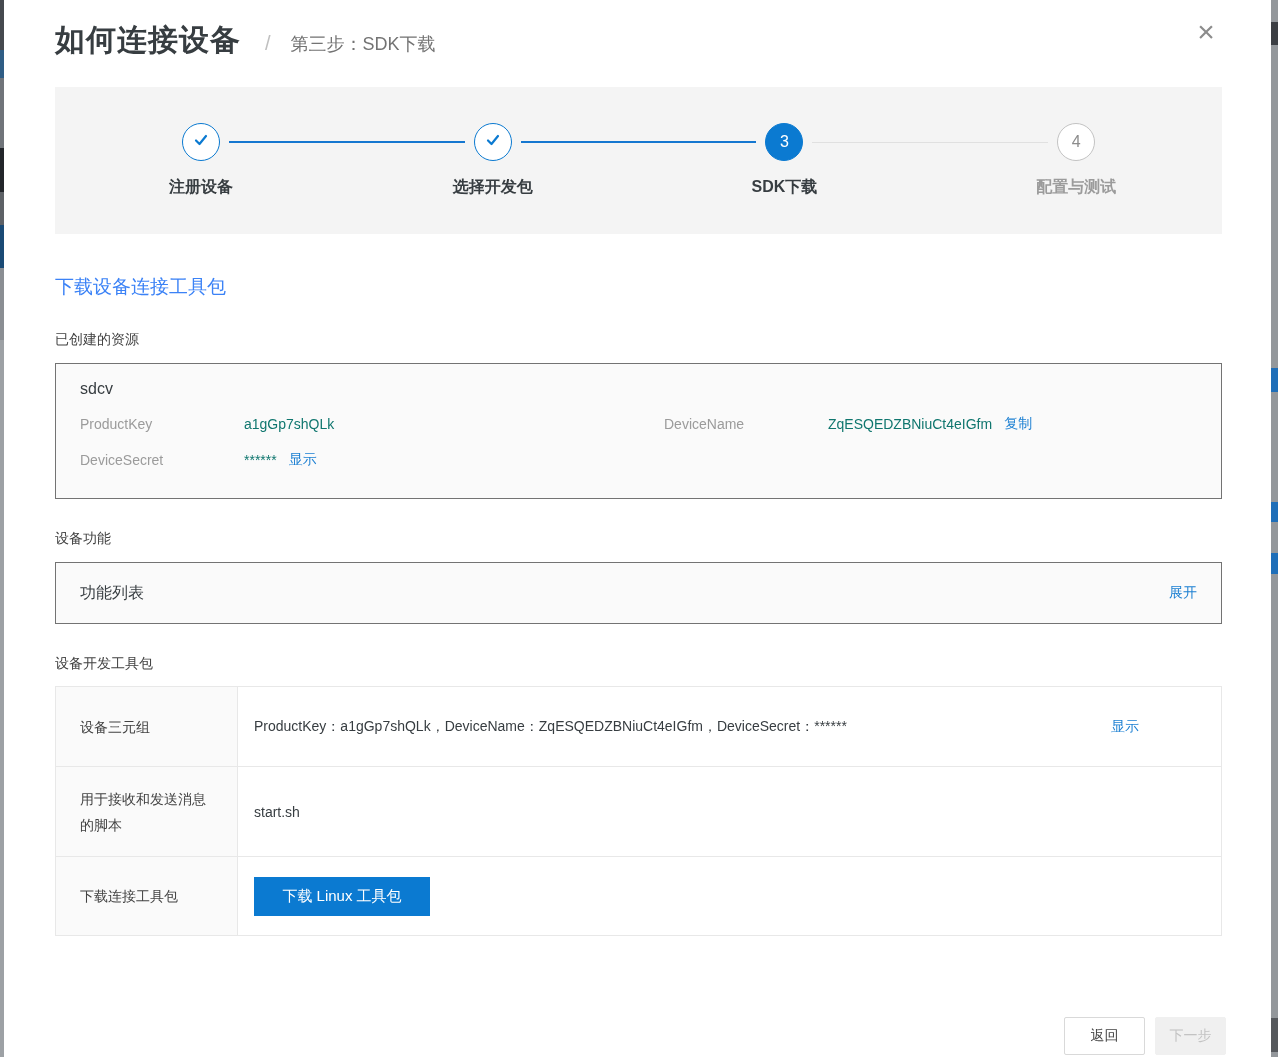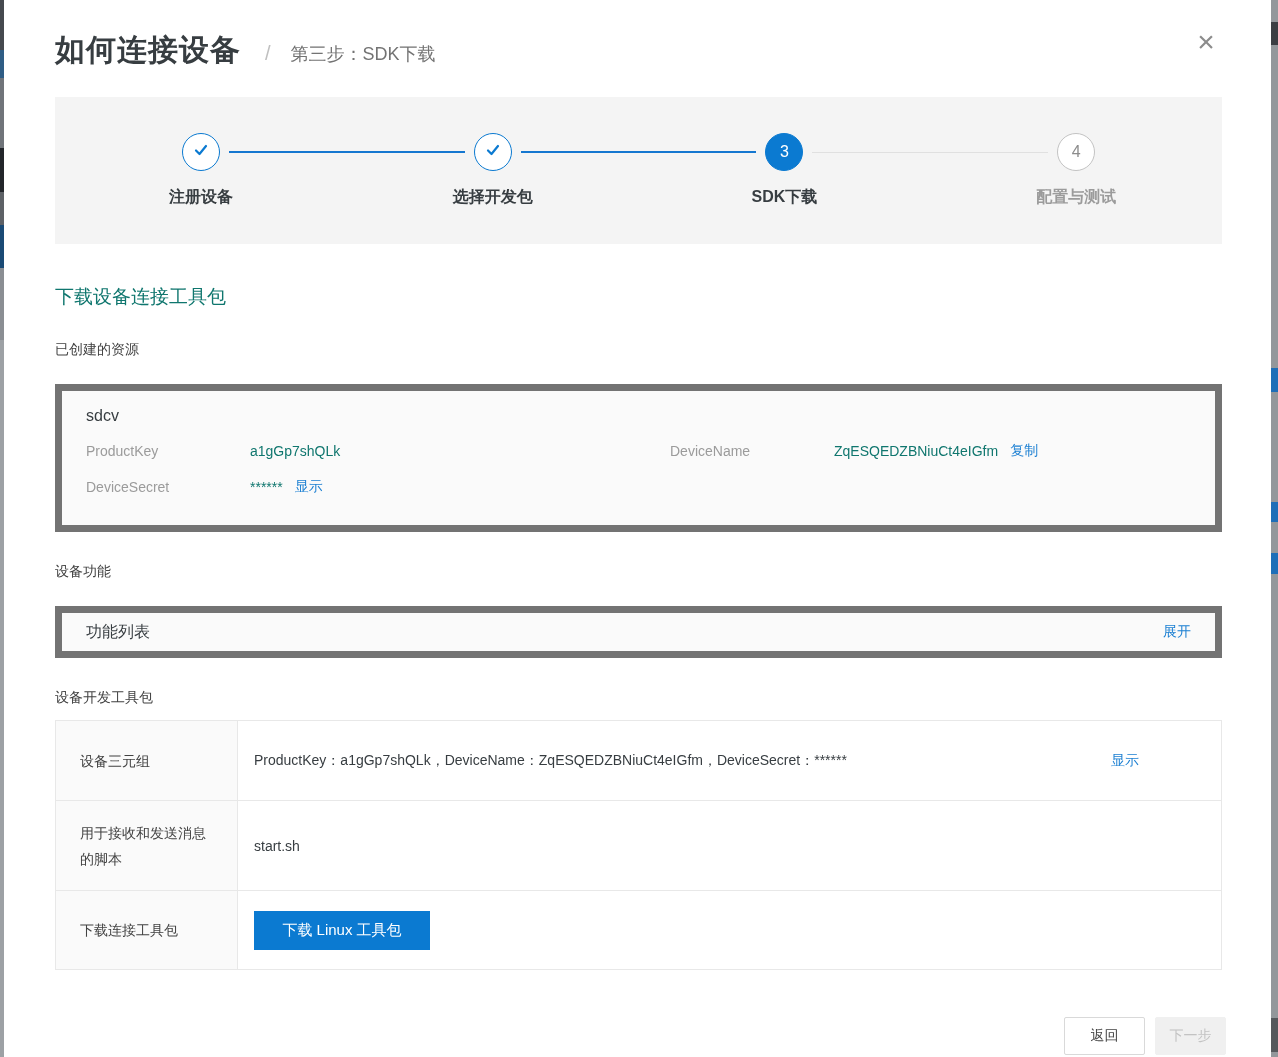--- a/index.html
+++ b/index.html
@@ -19,21 +19,21 @@
   .edge-right {
     position:absolute; right:0; top:0; width:7px; height:100%;
     background:linear-gradient(to bottom,
       #93979b 0 22px, #3b3e43 22px 45px, #93979b 45px 368px,
       #1e6eb8 368px 392px, #93979b 392px 502px, #1e6eb8 502px 522px,
       #93979b 522px 553px, #1e6eb8 553px 574px, #93979b 574px 1018px,
       #55585c 1018px 1052px, #93979b 1052px 100%);
   }
   .modal {
     position:absolute; left:4px; right:7px; top:0; bottom:0;
-    background:#fff; padding:12px 49px 0 51px;
+    background:#fff; padding:2px 49px 0 51px;
   }
   
   .header { position:relative; height:85px; padding-top:18px; }
   .title-row { display:flex; align-items:baseline; }
   .page-title { font-size:30px; font-weight:600; color:#373d41; letter-spacing:1px; }
   .crumb-sep { font-size:20px; color:#c0c0c0; margin:0 20px 0 24px; font-weight:400; }
   .subtitle { font-size:18px; color:#737373; font-weight:400; }
   .close-btn {
     position:absolute; top:14px; right:0; width:32px; height:32px;
     font-size:30px; line-height:30px; color:#8c8c8c; text-align:center;
@@ -52,34 +52,34 @@
   .step.todo .circle { border-color:#c3c3c3; color:#8c8c8c; }
   .step-label { margin-top:16px; font-size:16px; font-weight:bold; color:#373d41; }
   .step.todo .step-label { color:#9b9b9b; }
   .connector { position:absolute; top:54px; height:2px; z-index:1; }
   .connector.blue { background:#1577d0; }
   .connector.gray { background:#e0e0e0; height:1px; top:55px; }
   .c1 { left:calc(12.5% + 28px); width:calc(25% - 56px); }
   .c2 { left:calc(37.5% + 28px); width:calc(25% - 56px); }
   .c3 { left:calc(62.5% + 28px); width:calc(25% - 56px); }
   
-  .section-title { margin-top:40px; font-size:19px; color:#0f766e; font-weight:400; }
+  .section-title { margin-top:40px; font-size:19px; color:#3b82f6; font-weight:400; }
   .sub-label { margin-top:31px; font-size:14px; color:#424242; }
   .panel {
-    margin-top:25px; background:#fafafa; border:7px solid #737373;
+    margin-top:14px; background:#fafafa; border:1px solid #737373;
   }
   .res-panel { padding:16px 24px 20px; }
   .res-title { font-size:16px; color:#373d41; margin-bottom:8px; }
   .res-grid { display:grid; grid-template-columns:584px 1fr; }
   .res-field { display:flex; align-items:center; height:36px; font-size:14px; }
   .res-field .flabel { width:164px; color:#9b9b9b; }
   .res-field .fvalue { color:#0f766e; }
   a.link { color:#1b7fd2; text-decoration:none; font-size:14px; cursor:pointer; }
   .res-field a.link { margin-left:12px; }
-  .func-panel { height:52px; display:flex; align-items:center; padding:0 24px; }
+  .func-panel { height:62px; display:flex; align-items:center; padding:0 24px; }
   .func-title { font-size:16px; color:#373d41; }
   .func-panel a.link { margin-left:auto; }
   
   table.toolkit { margin-top:13px; width:100%; border-collapse:collapse; }
   table.toolkit td { border:1px solid #e8e8e8; font-size:14px; }
   td.tkey {
     width:182px; background:#fafafa; color:#424242;
     padding:10px 24px; line-height:26px;
   }
   td.tval { padding:0 16px; color:#373d41; }

